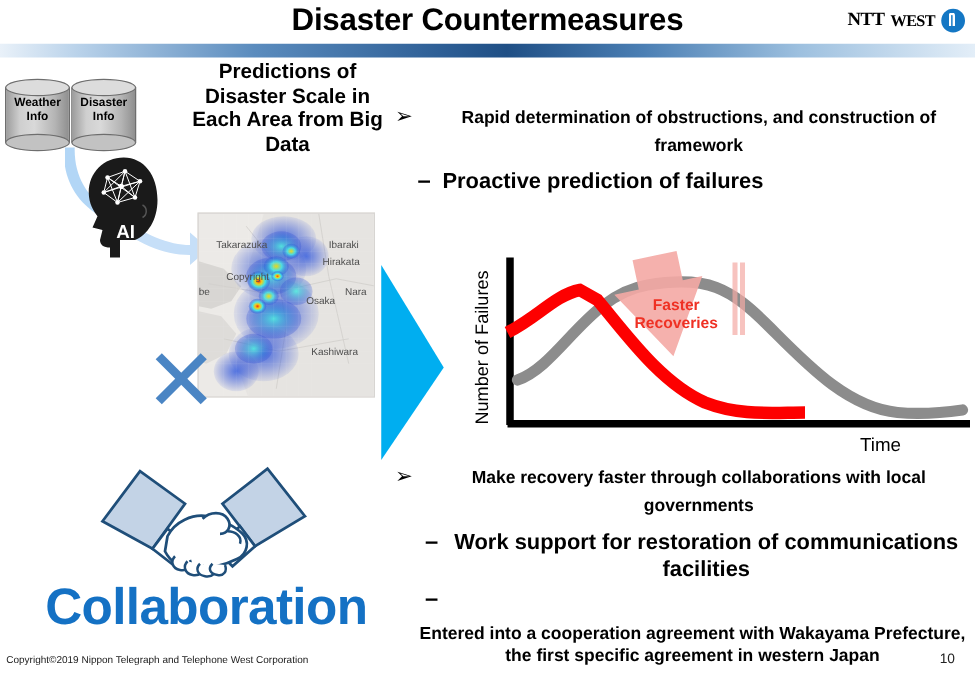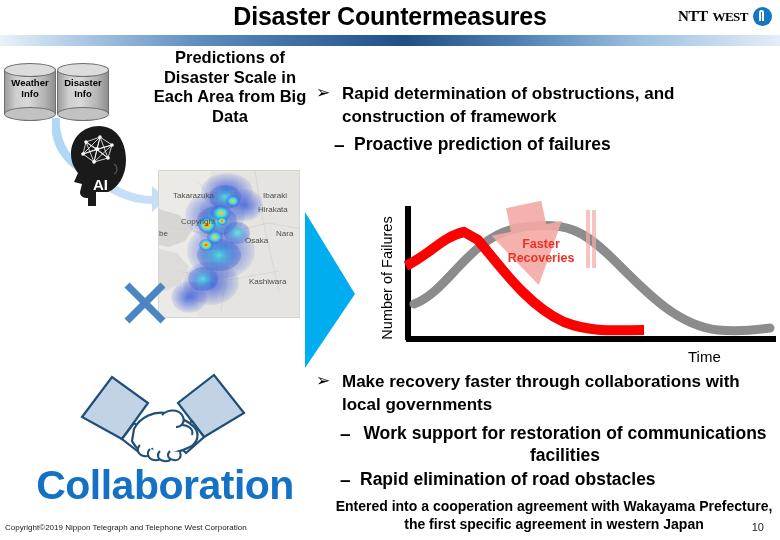--- a/index.html
+++ b/index.html
@@ -121,21 +121,21 @@
   
   .bullet-row { position: absolute; display: flex; }
   .bullet-mark {
     font-size: 17px; line-height: 22px; width: 26px;
     flex: 0 0 26px; text-align: left;
   }
   .dash-mark {
     font-size: 19px; line-height: 23px; width: 20px;
     flex: 0 0 20px; font-weight: bold;
   }
-  .b-text { font-size: 17px; font-weight: bold; line-height: 23px; }
+  .b-text { font-size: 14px; font-weight: bold; line-height: 23px; text-align: center; }
   .s-text { font-size: 17.5px; font-weight: bold; line-height: 22px; }
 
   #b1 { left: 316px; top: 82px; width: 460px; }
   #s1 { left: 334px; top: 133px; width: 440px; }
   #b2 { left: 316px; top: 370px; width: 460px; }
   #s2 { left: 340px; top: 422px; width: 430px; }
   #s3 { left: 340px; top: 468px; width: 430px; }
 
   #footnote {
     position: absolute; left: 330px; top: 498px; width: 448px;
@@ -388,17 +388,16 @@
 <div class="bullet-row" id="b2">
   <span class="bullet-mark">➢</span>
   <span class="b-text">Make recovery faster through collaborations with local governments</span>
 </div>
 <div class="bullet-row" id="s2">
   <span class="dash-mark">–</span>
   <span class="s-text" style="text-align:center; display:block;">Work support for restoration of communications facilities</span>
 </div>
 <div class="bullet-row" id="s3">
   <span class="dash-mark">–</span>
-  <span class="s-text">Rapid elimination of road obstacles</span>
 </div>
 
 <div id="footnote">Entered into a cooperation agreement with Wakayama Prefecture, the first specific agreement in western Japan</div>
 <div id="page-number">10</div>
 
 </body></html>

